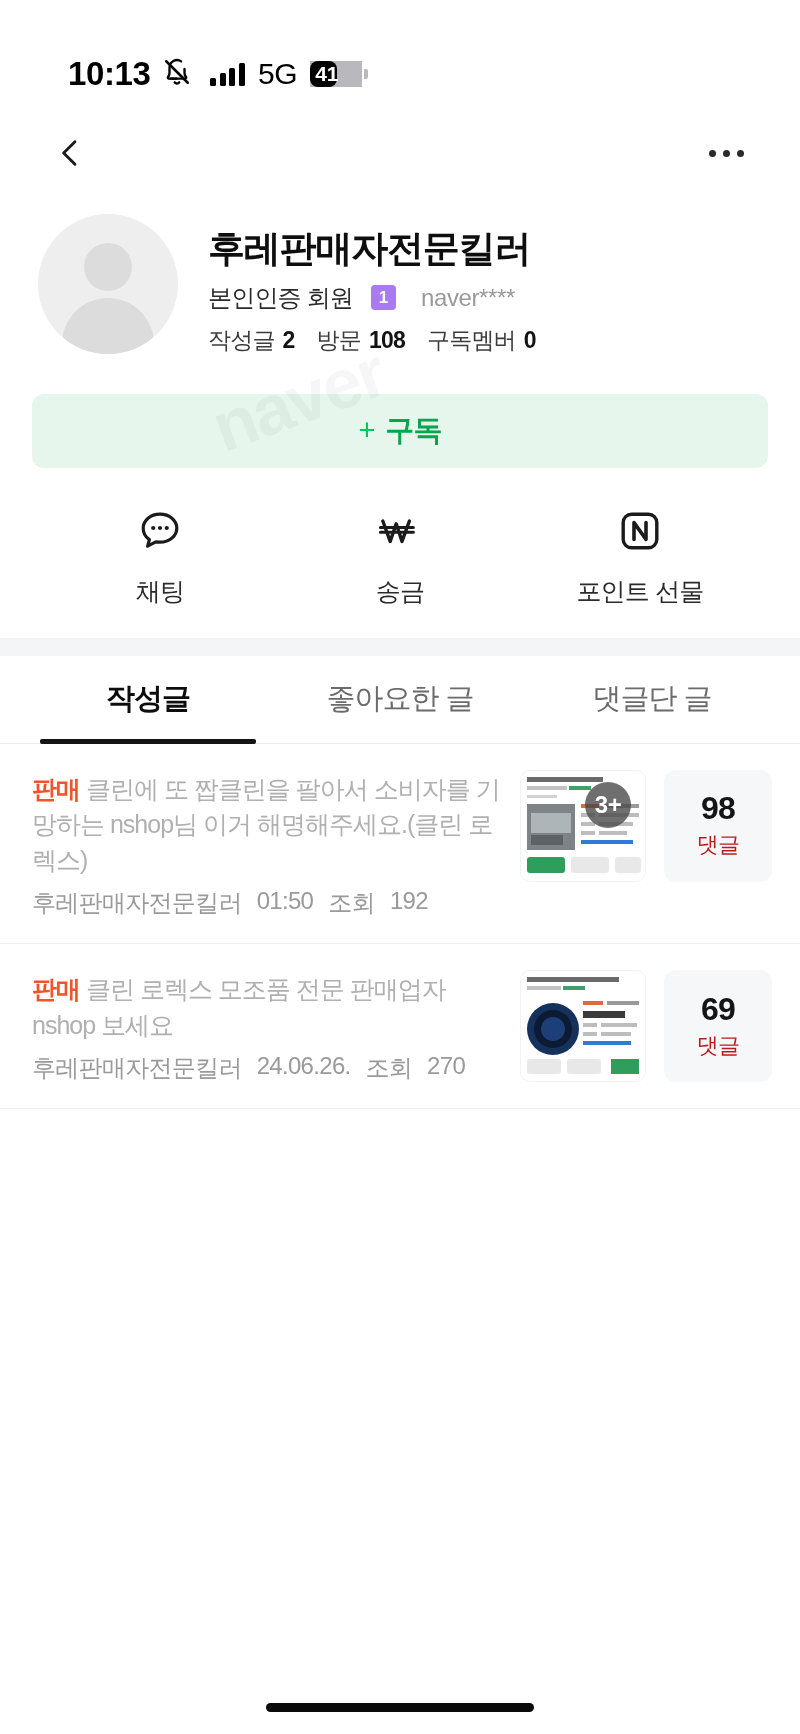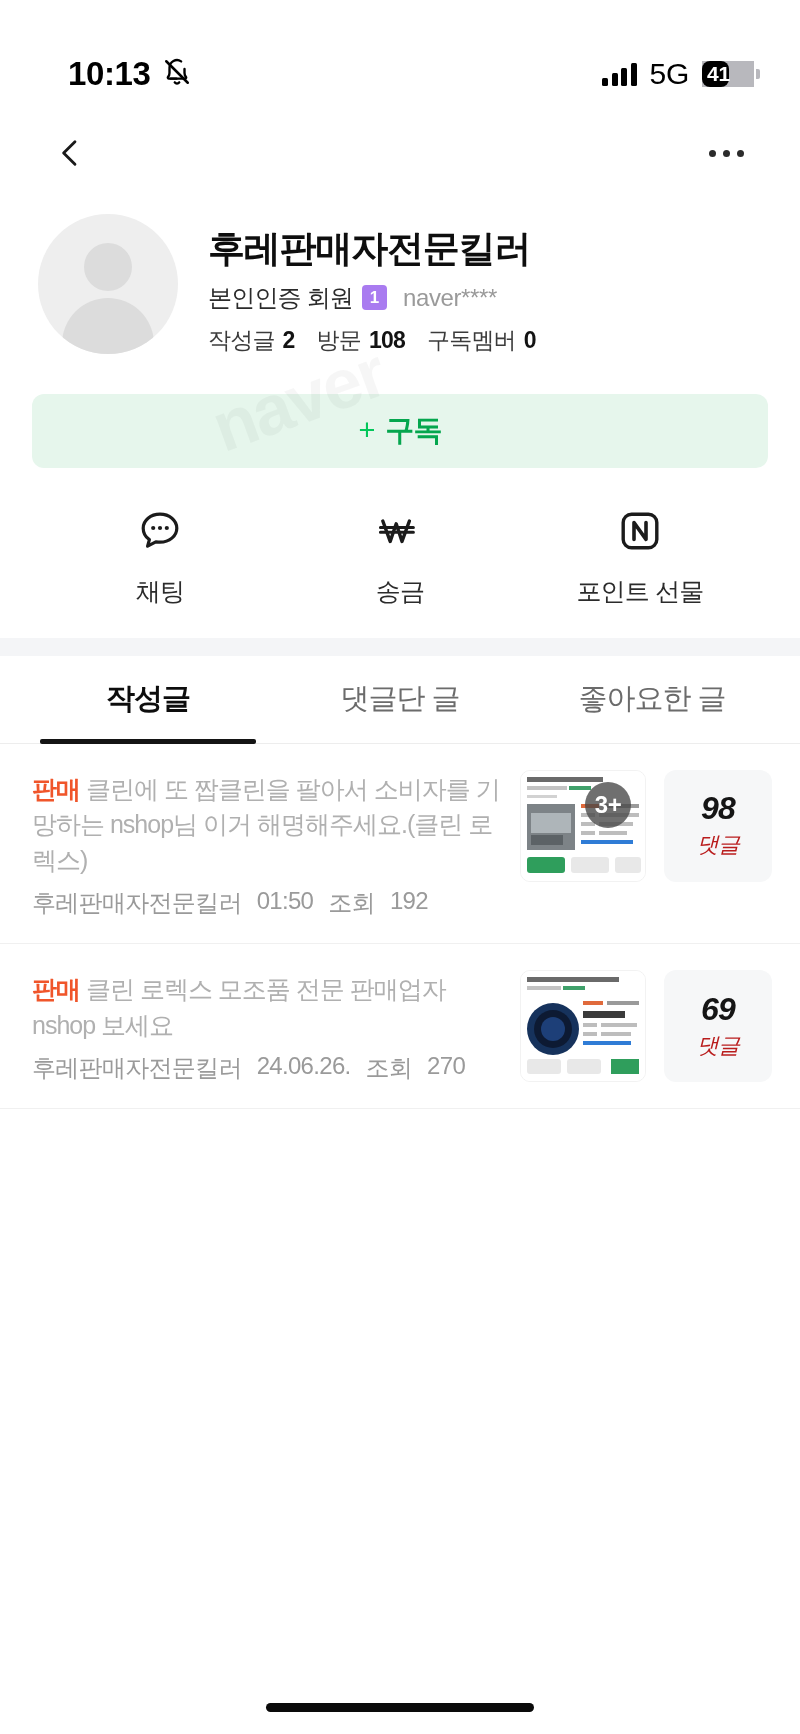--- a/index.html
+++ b/index.html
@@ -16,22 +16,22 @@
     height: 1734px;
     background: #ffffff;
     overflow: hidden;
   }
 
   
   .statusbar {
     height: 110px;
     display: flex;
     align-items: center;
-    justify-content: space-between;
     padding: 38px 46px 0 68px;
+    gap: 18px;
   }
   .status-left {
     display: flex;
     align-items: center;
     gap: 12px;
   }
   .status-time {
     font-size: 33px;
     font-weight: 600;
     color: #000;
@@ -154,21 +154,21 @@
   .nickname {
     font-size: 37px;
     font-weight: 700;
     color: #0e0e0e;
     letter-spacing: -1.2px;
     line-height: 1.24;
   }
   .grade-row {
     display: flex;
     align-items: center;
-    gap: 9px;
+    gap: 18px;
     margin-top: 10px;
   }
   .grade-text {
     font-size: 24px;
     color: #2b2b2b;
     letter-spacing: -0.8px;
   }
   .grade-badge {
     background: #a97bf0;
     color: #fff;
@@ -330,21 +330,20 @@
   .comment-box {
     width: 108px; height: 112px;
     background: #f6f7f8;
     border-radius: 12px;
     display: flex;
     flex-direction: column;
     align-items: center;
     justify-content: center;
     gap: 4px;
     flex: 0 0 auto;
-    font-style: italic;
   }
   .comment-count {
     font-size: 32px;
     font-weight: 700;
     color: #151515;
     letter-spacing: -0.8px;
     line-height: 1.1;
   }
   .comment-label {
     font-size: 22px;
@@ -490,24 +489,24 @@
     </div>
   </div>
 
   <div class="band"></div>
 
   <div class="tabs">
     <div class="tab active">
       <span>작성글</span>
     </div>
     <div class="tab">
+      <span>좋아요한 글</span>
+    </div>
+    <div class="tab">
       <span>댓글단 글</span>
-    </div>
-    <div class="tab">
-      <span>좋아요한 글</span>
     </div>
   </div>
 
   <div class="post">
     <div class="post-main">
       <div class="post-title">
         <span class="post-tag">판매</span>
         <span>클린에 또 짭클린을 팔아서 소비자를 기망하는 nshop님 이거 해명해주세요.(클린 로렉스)</span>
       </div>
       <div class="post-meta">

